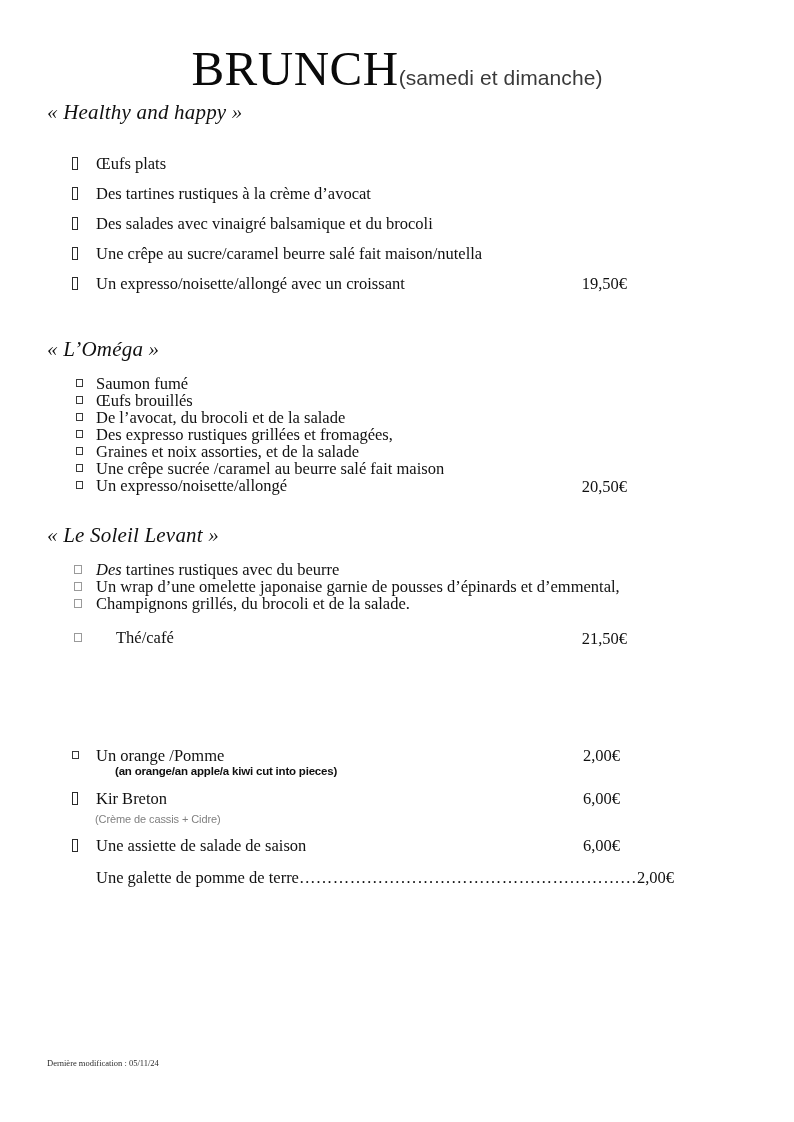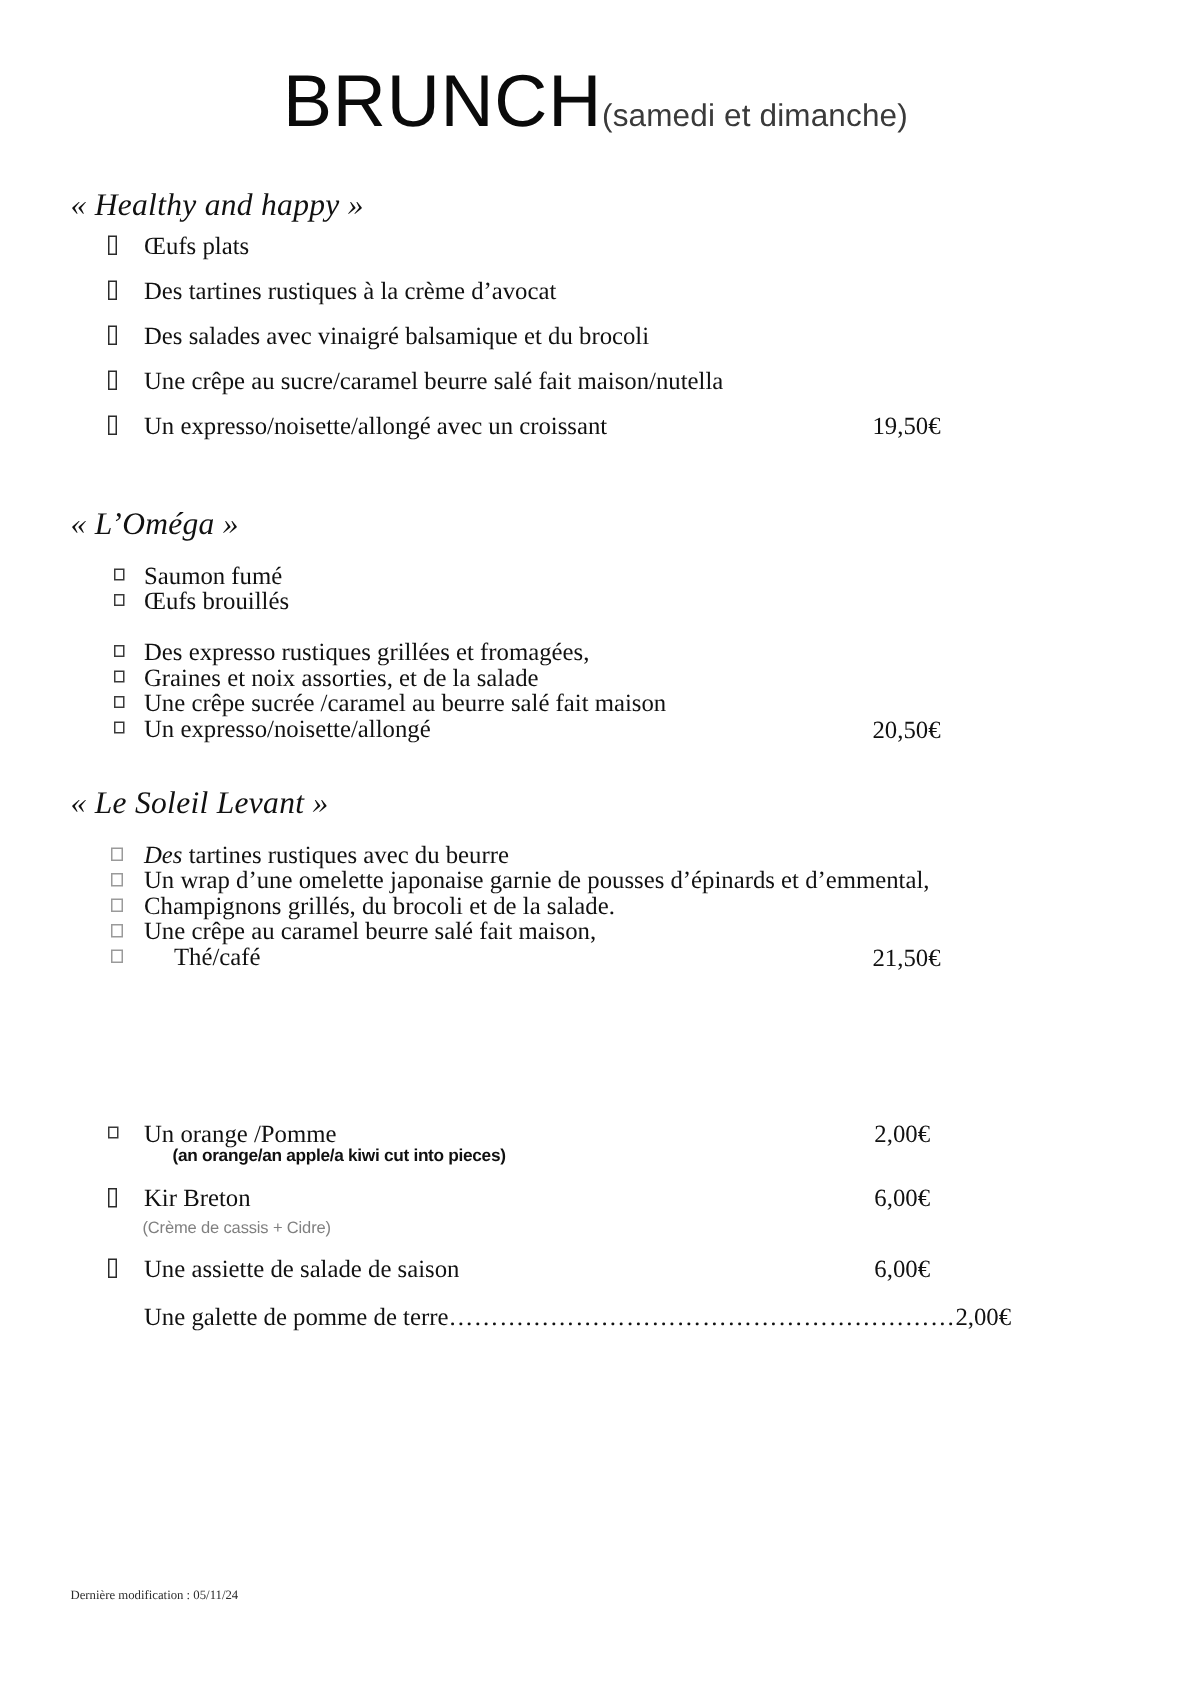--- a/index.html
+++ b/index.html
@@ -24,21 +24,21 @@
   
   .title-block {
     position: absolute;
     left: 0;
     top: 44px;
     width: 794px;
     text-align: center;
     white-space: nowrap;
   }
   .title-main {
-    font-family: Liberation Sans, sans-serif;
+    font-family: Liberation Serif, serif;
     font-size: 49px;
     line-height: 1;
     letter-spacing: 0.5px;
     color: #0a0a0a;
   }
   .title-sub {
     font-family: "Liberation Sans", sans-serif;
     font-size: 21px;
     color: #3a3a3a;
     letter-spacing: 0.1px;
@@ -151,21 +151,21 @@
 </style>
 </head>
 <body>
 
 <div class="page">
 
   <div class="title-block">
     <span class="title-main">BRUNCH</span><span class="title-sub">(samedi et dimanche)</span>
   </div>
 
-  <div class="section-heading" style="left:47px; top:124px;">« Healthy and happy »</div>
+  <div class="section-heading" style="left:47px; top:100px;">« Healthy and happy »</div>
 
   <div class="item" style="left:72px; top:154px;">
     <span class="bullet tall" style="left:0; top:3px;"></span>
     <span class="label" style="margin-left:24px;">Œufs plats</span>
   </div>
   <div class="item" style="left:72px; top:184px;">
     <span class="bullet tall" style="left:0; top:3px;"></span>
     <span class="label" style="margin-left:24px;">Des tartines rustiques à la crème d’avocat</span>
   </div>
   <div class="item" style="left:72px; top:214px;">
@@ -184,20 +184,24 @@
 
   <div class="section-heading" style="left:47px; top:337px;">« L’Oméga »</div>
 
   <div class="item" style="left:76px; top:374px;">
     <span class="bullet small" style="left:0; top:5px;"></span>
     <span class="label" style="margin-left:20px;">Saumon fumé</span>
   </div>
   <div class="item" style="left:76px; top:391px;">
     <span class="bullet small" style="left:0; top:5px;"></span>
     <span class="label" style="margin-left:20px;">Œufs brouillés</span>
+  </div>
+  <div class="item" style="left:76px; top:408px;">
+    <span class="bullet small" style="left:0; top:5px;"></span>
+    <span class="label" style="margin-left:20px;">De l’avocat, du brocoli et de la salade</span>
   </div>
   <div class="item" style="left:76px; top:425px;">
     <span class="bullet small" style="left:0; top:5px;"></span>
     <span class="label" style="margin-left:20px;">Des expresso rustiques grillées et fromagées,</span>
   </div>
   <div class="item" style="left:76px; top:442px;">
     <span class="bullet small" style="left:0; top:5px;"></span>
     <span class="label" style="margin-left:20px;">Graines et noix assorties, et de la salade</span>
   </div>
   <div class="item" style="left:76px; top:459px;">
@@ -218,24 +222,20 @@
   </div>
   <div class="item" style="left:74px; top:560px;">
     <span class="bullet light" style="left:0; top:5px;"></span>
     <span class="label" style="margin-left:22px;">
       <span class="ital">Des</span><span> tartines rustiques avec du beurre</span>
     </span>
   </div>
   <div class="item" style="left:74px; top:594px;">
     <span class="bullet light" style="left:0; top:5px;"></span>
     <span class="label" style="margin-left:22px;">Champignons grillés, du brocoli et de la salade.</span>
-  </div>
-  <div class="item" style="left:74px; top:611px;">
-    <span class="bullet light" style="left:0; top:5px;"></span>
-    <span class="label" style="margin-left:22px;">Une crêpe au caramel beurre salé fait maison,</span>
   </div>
   <div class="item" style="left:74px; top:628px;padding-left:20px;">
     <span class="bullet light" style="left:0; top:5px;"></span>
     <span class="label" style="margin-left:22px;">Thé/café</span>
   </div>
   <div class="price" style="left:507px; top:629px; width:120px;">21,50€</div>
 
   <div class="item" style="left:72px; top:746px;">
     <span class="bullet small" style="left:0; top:5px;"></span>
     <span class="label" style="margin-left:24px;">Un orange /Pomme</span>

